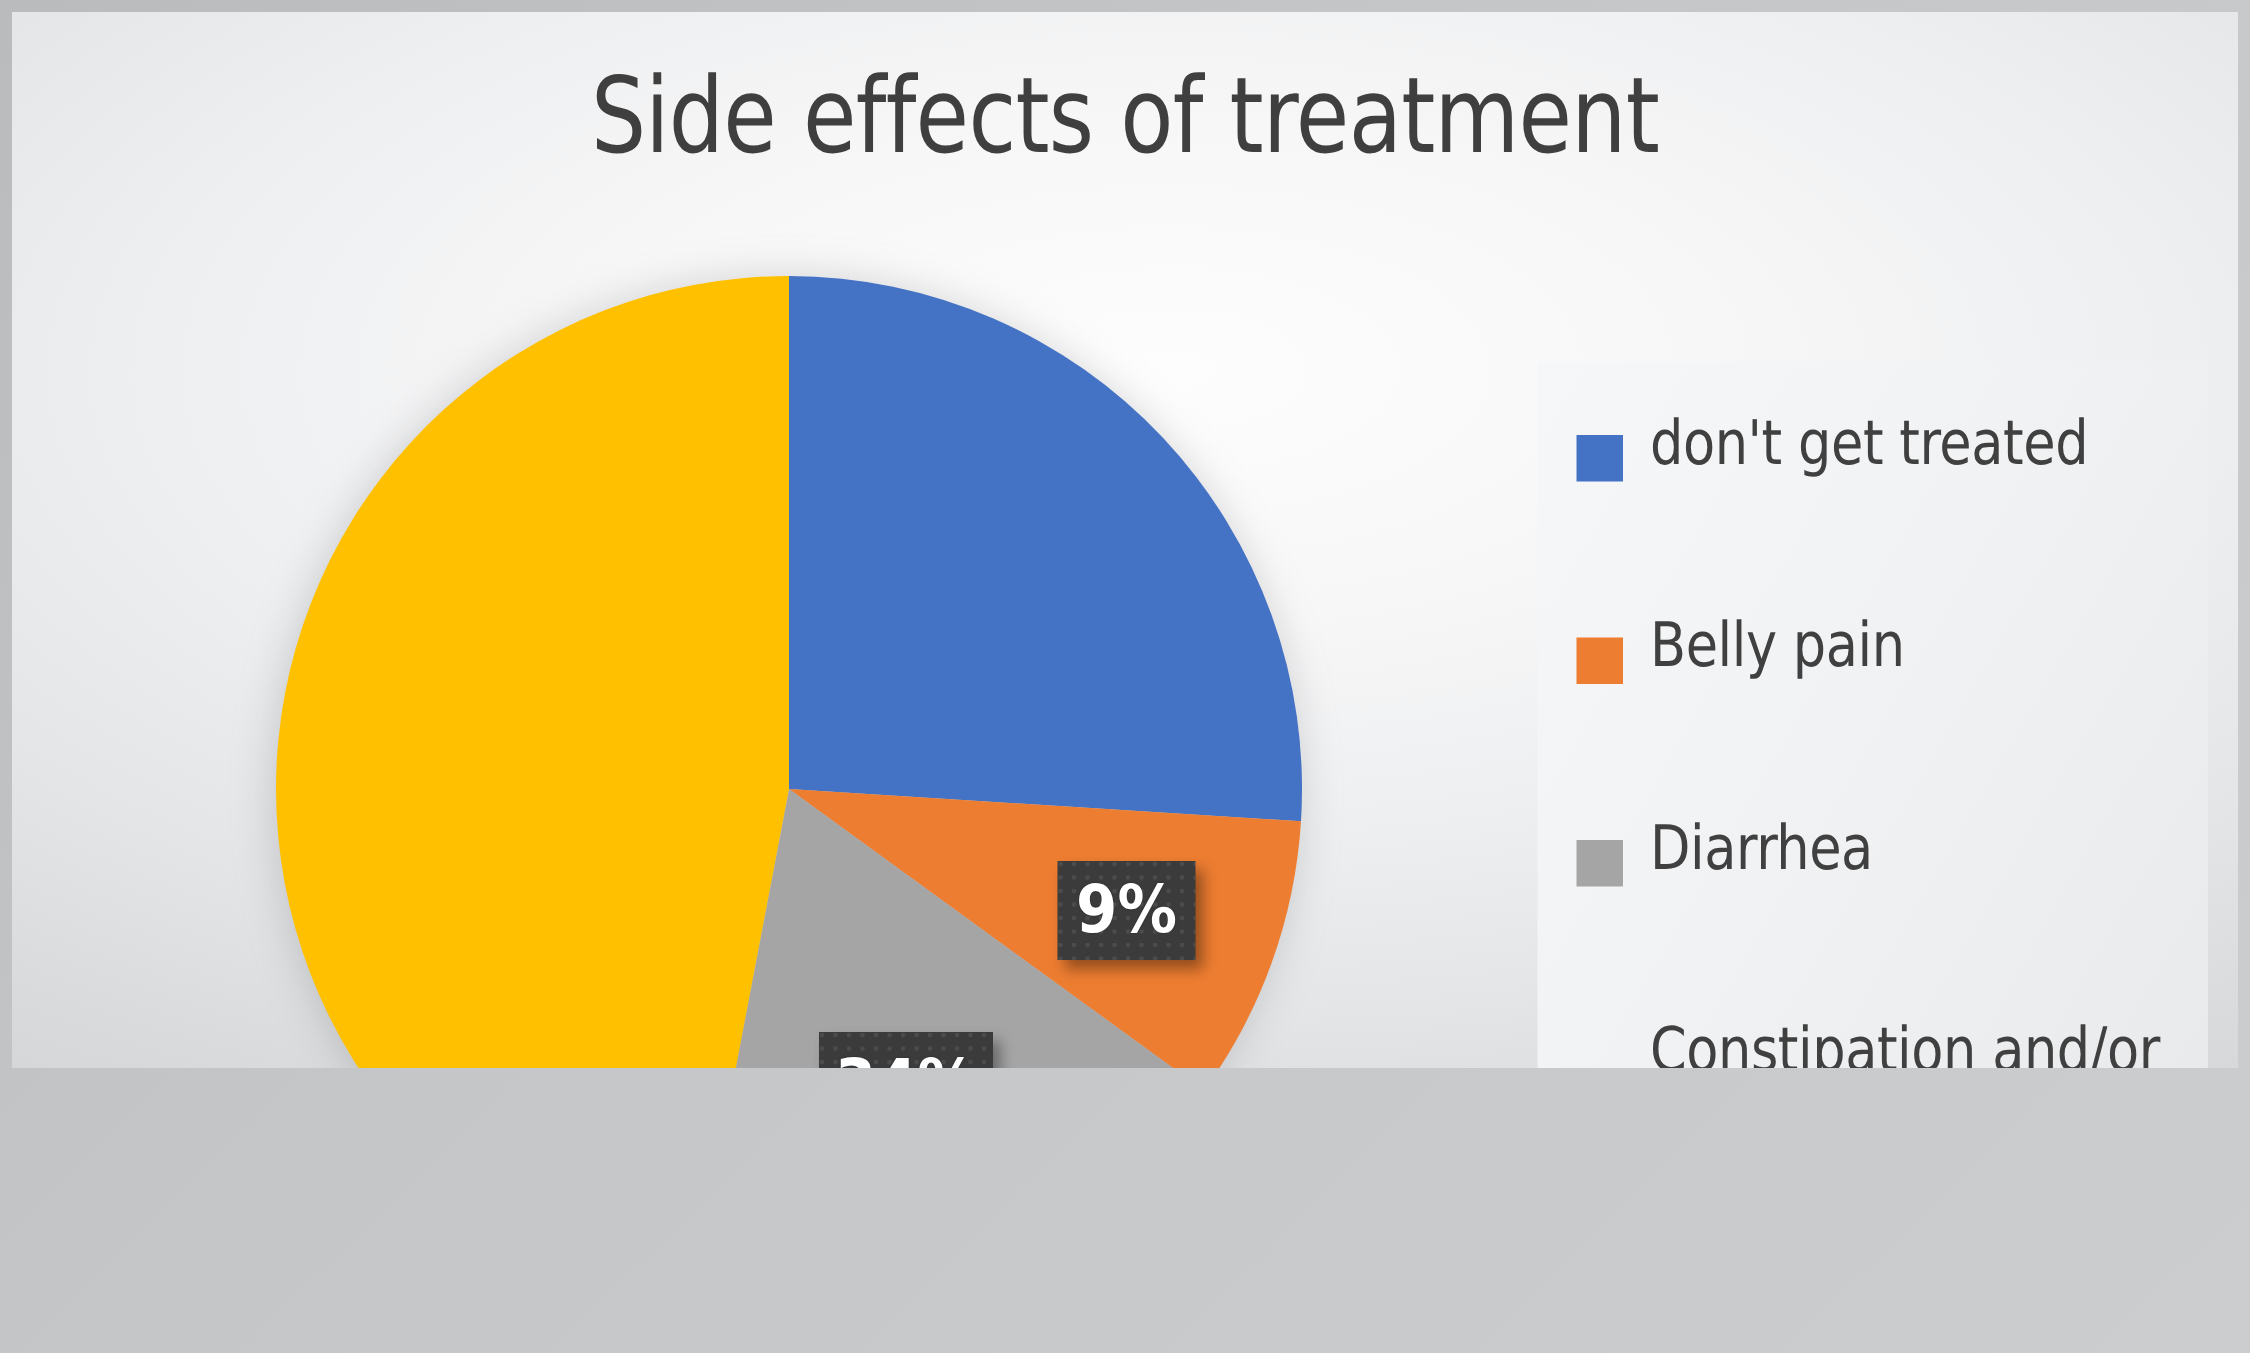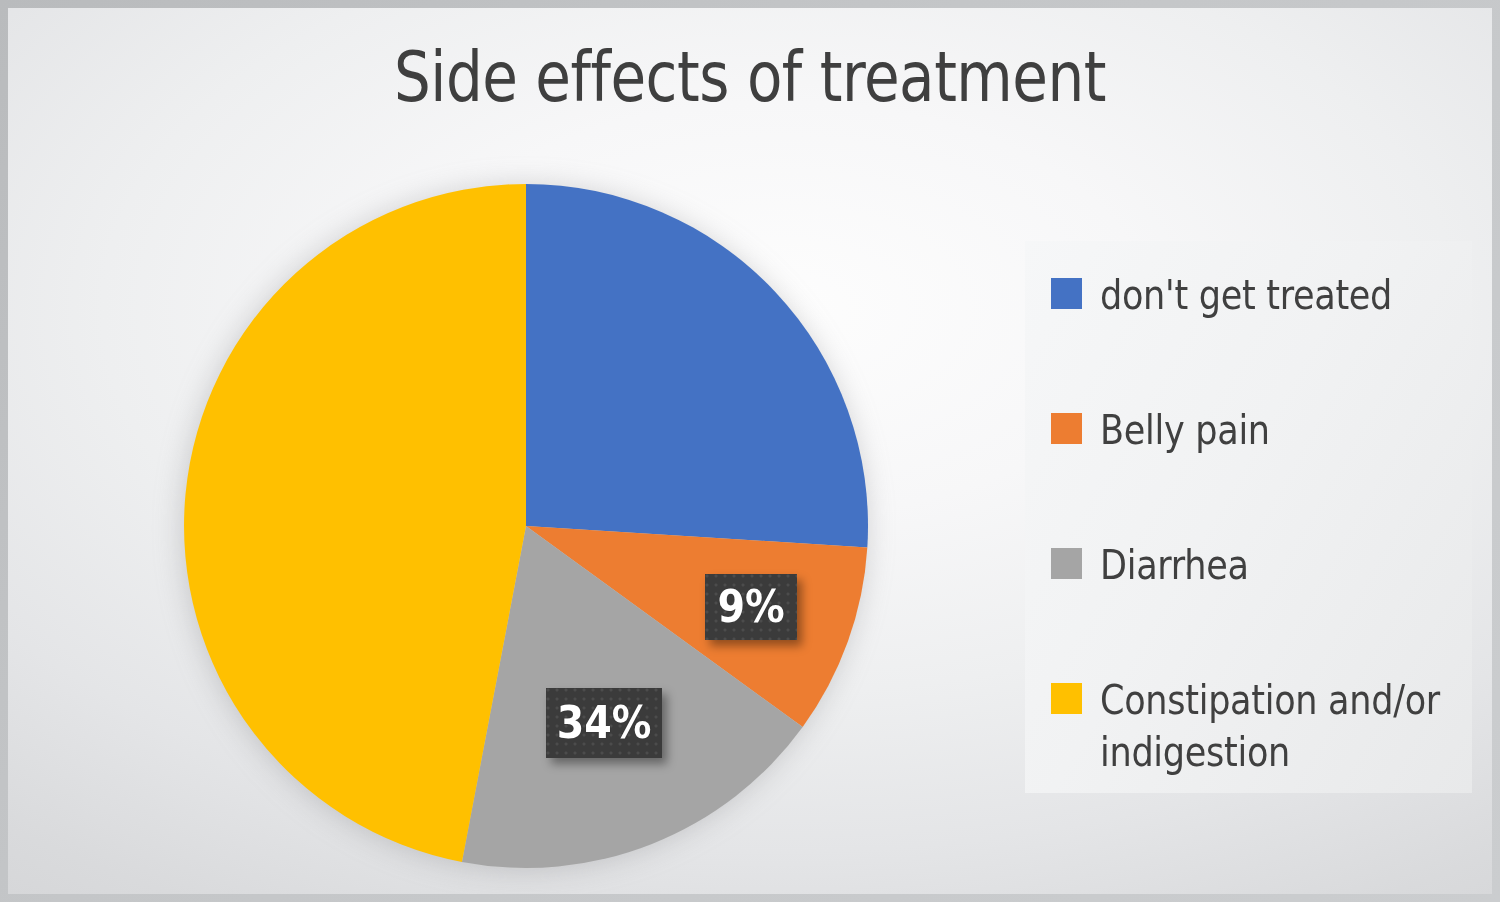--- a/index.html
+++ b/index.html
@@ -20,21 +20,21 @@
     left: 0; top: 0;
     width: 1500px;
     height: 902px;
     background: linear-gradient(135deg, #b9bbbd 0%, #c4c6c8 40%, #cbcdcf 100%);
     box-sizing: border-box;
   }
   #slide-inner {
     position: absolute;
     left: 8px;  top: 8px;
     width: 1484px;
-    height: 886px;
+    height: 704px;
     background:
       radial-gradient(ellipse 95% 90% at 52% 34%, #fdfdfd 0%, #f7f7f8 26%,
                       #eeeff0 48%, #e4e5e7 68%, #d9dadc 85%, #d2d3d5 100%);
     overflow: hidden;
   }
 
   
   #chart-title {
     position: absolute;
     left: 0;
@@ -96,21 +96,21 @@
     left: 1017px;
     top: 233px;
     width: 447px;
     height: 552px;
     background: linear-gradient(120deg, #f6f7f8 0%, #f1f2f3 45%, #e8e9ea 100%);
   }
   .legend-row {
     position: absolute;
     left: 26px;
     display: flex;
-    align-items: flex-start;
+    align-items: flex-end;
     width: 410px;
   }
   .legend-swatch {
     width: 31px;
     height: 31px;
     flex: 0 0 31px;
     margin-top: 9px;
   }
   .legend-label {
     margin-left: 18px;

